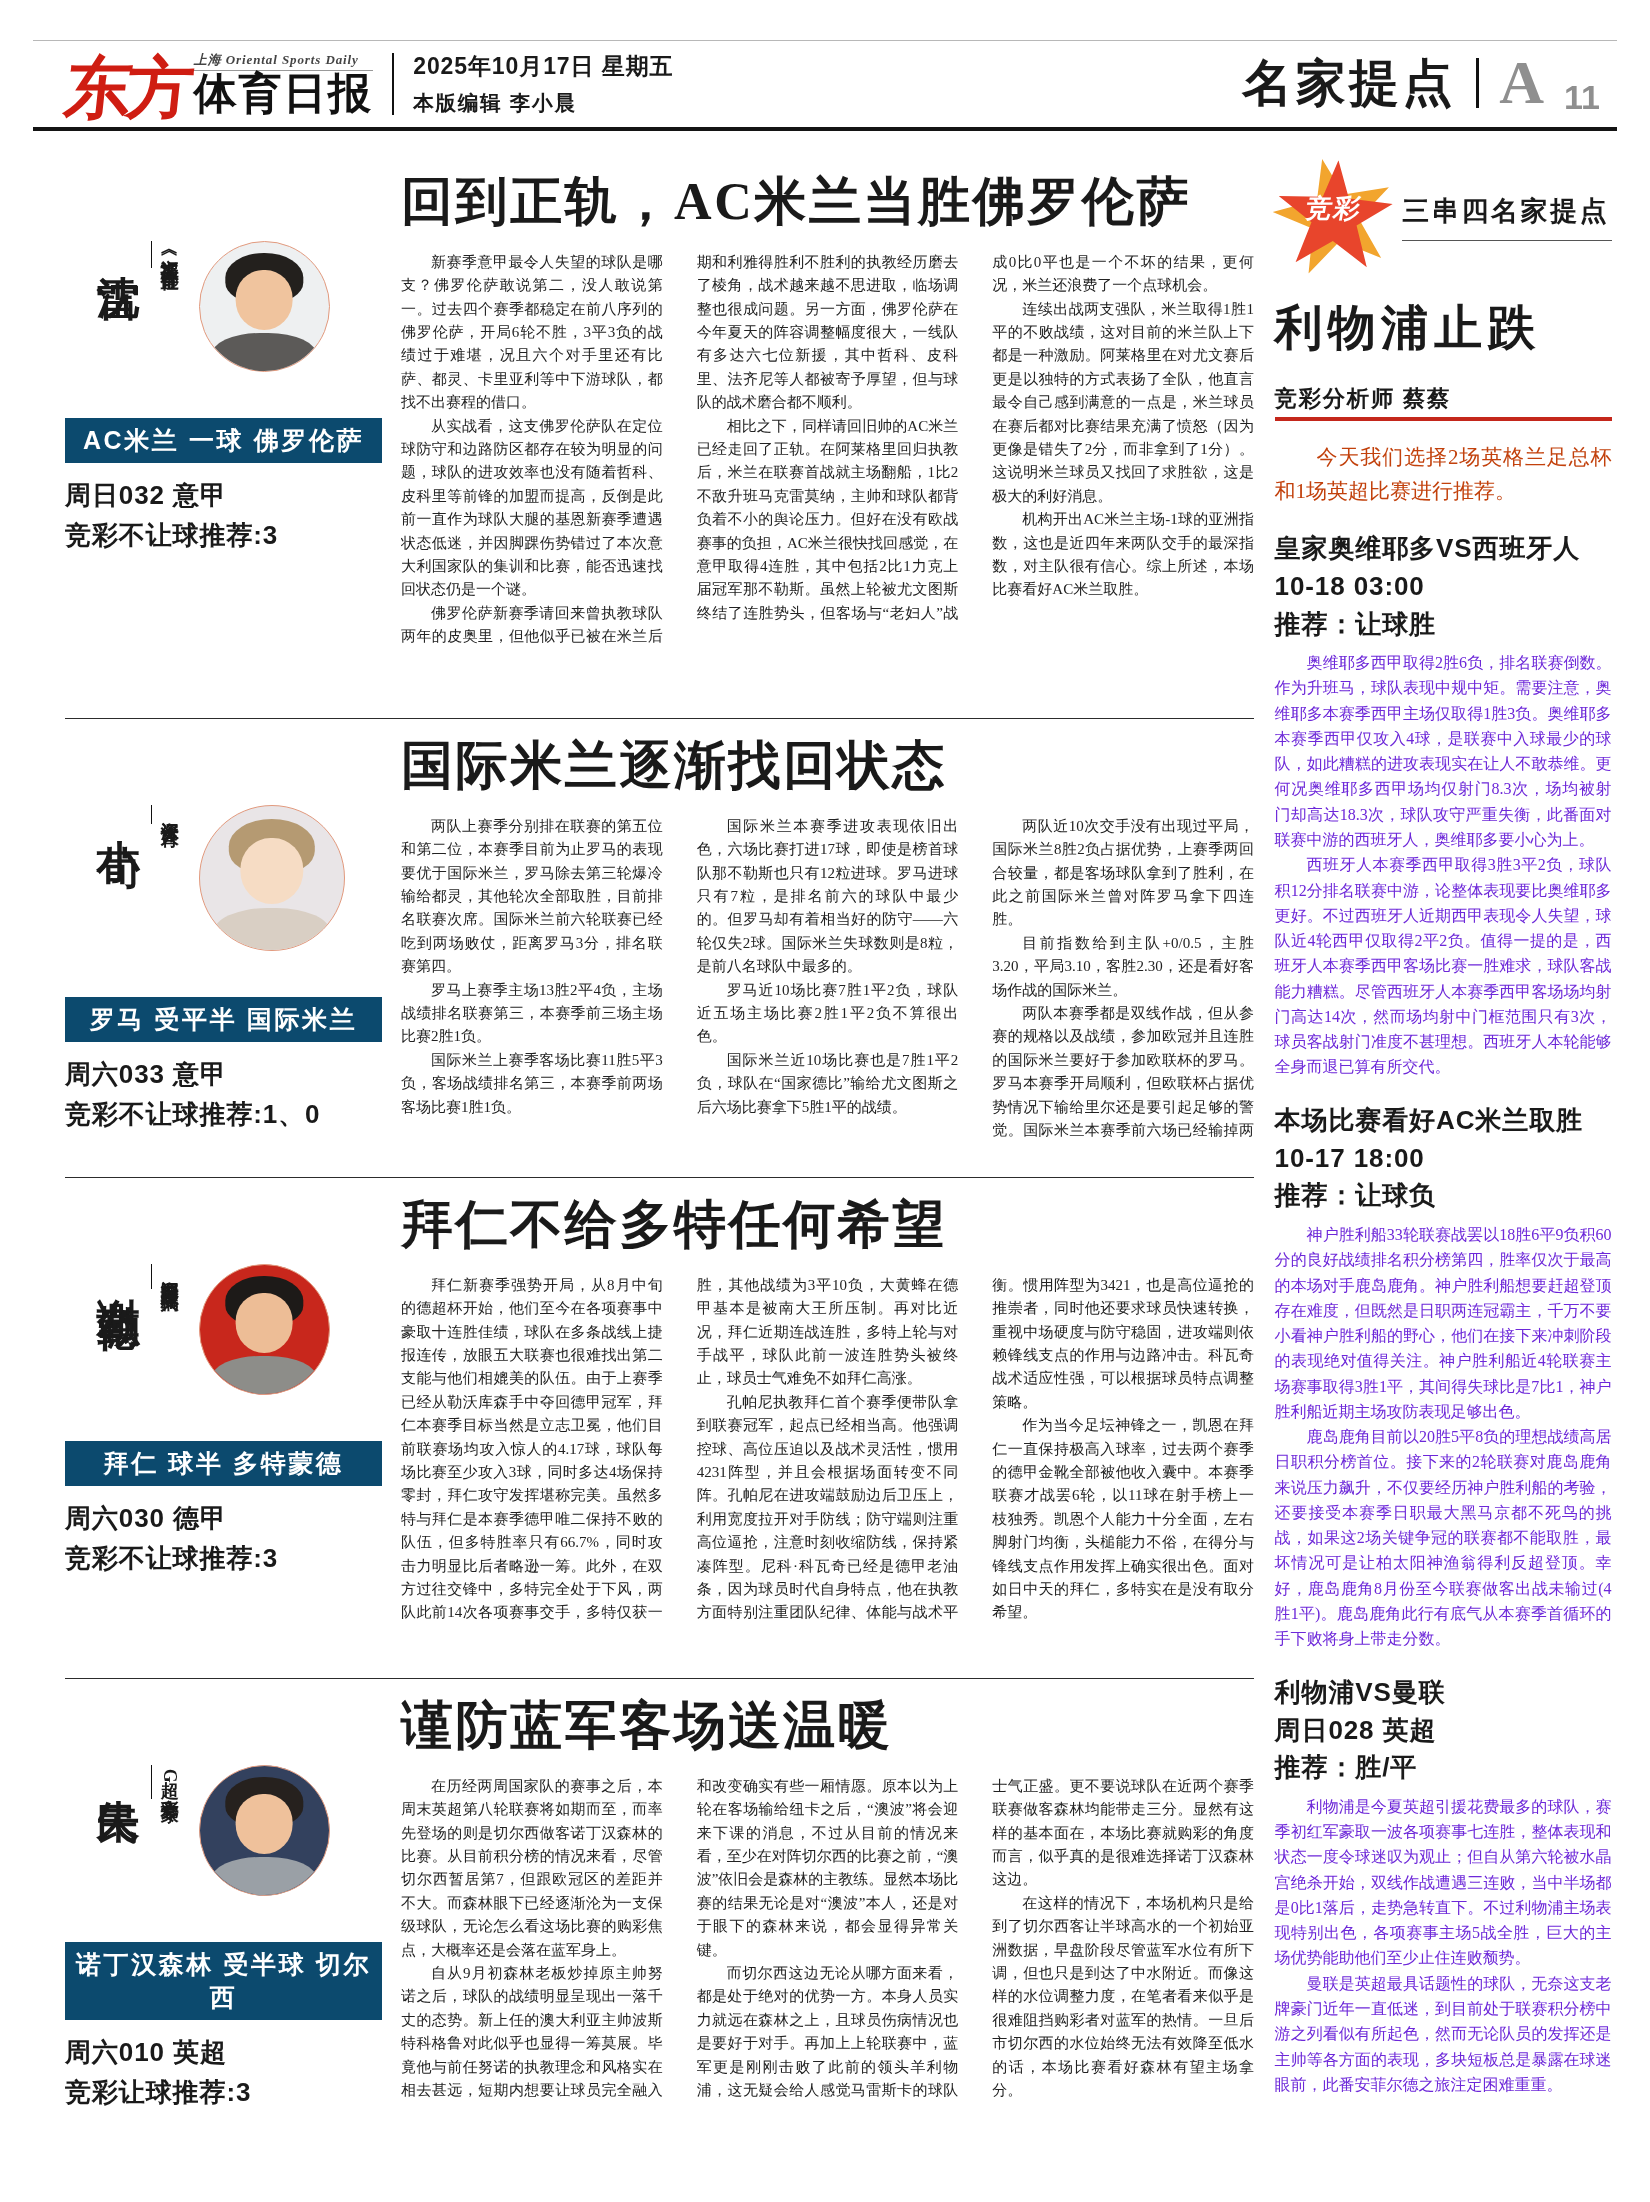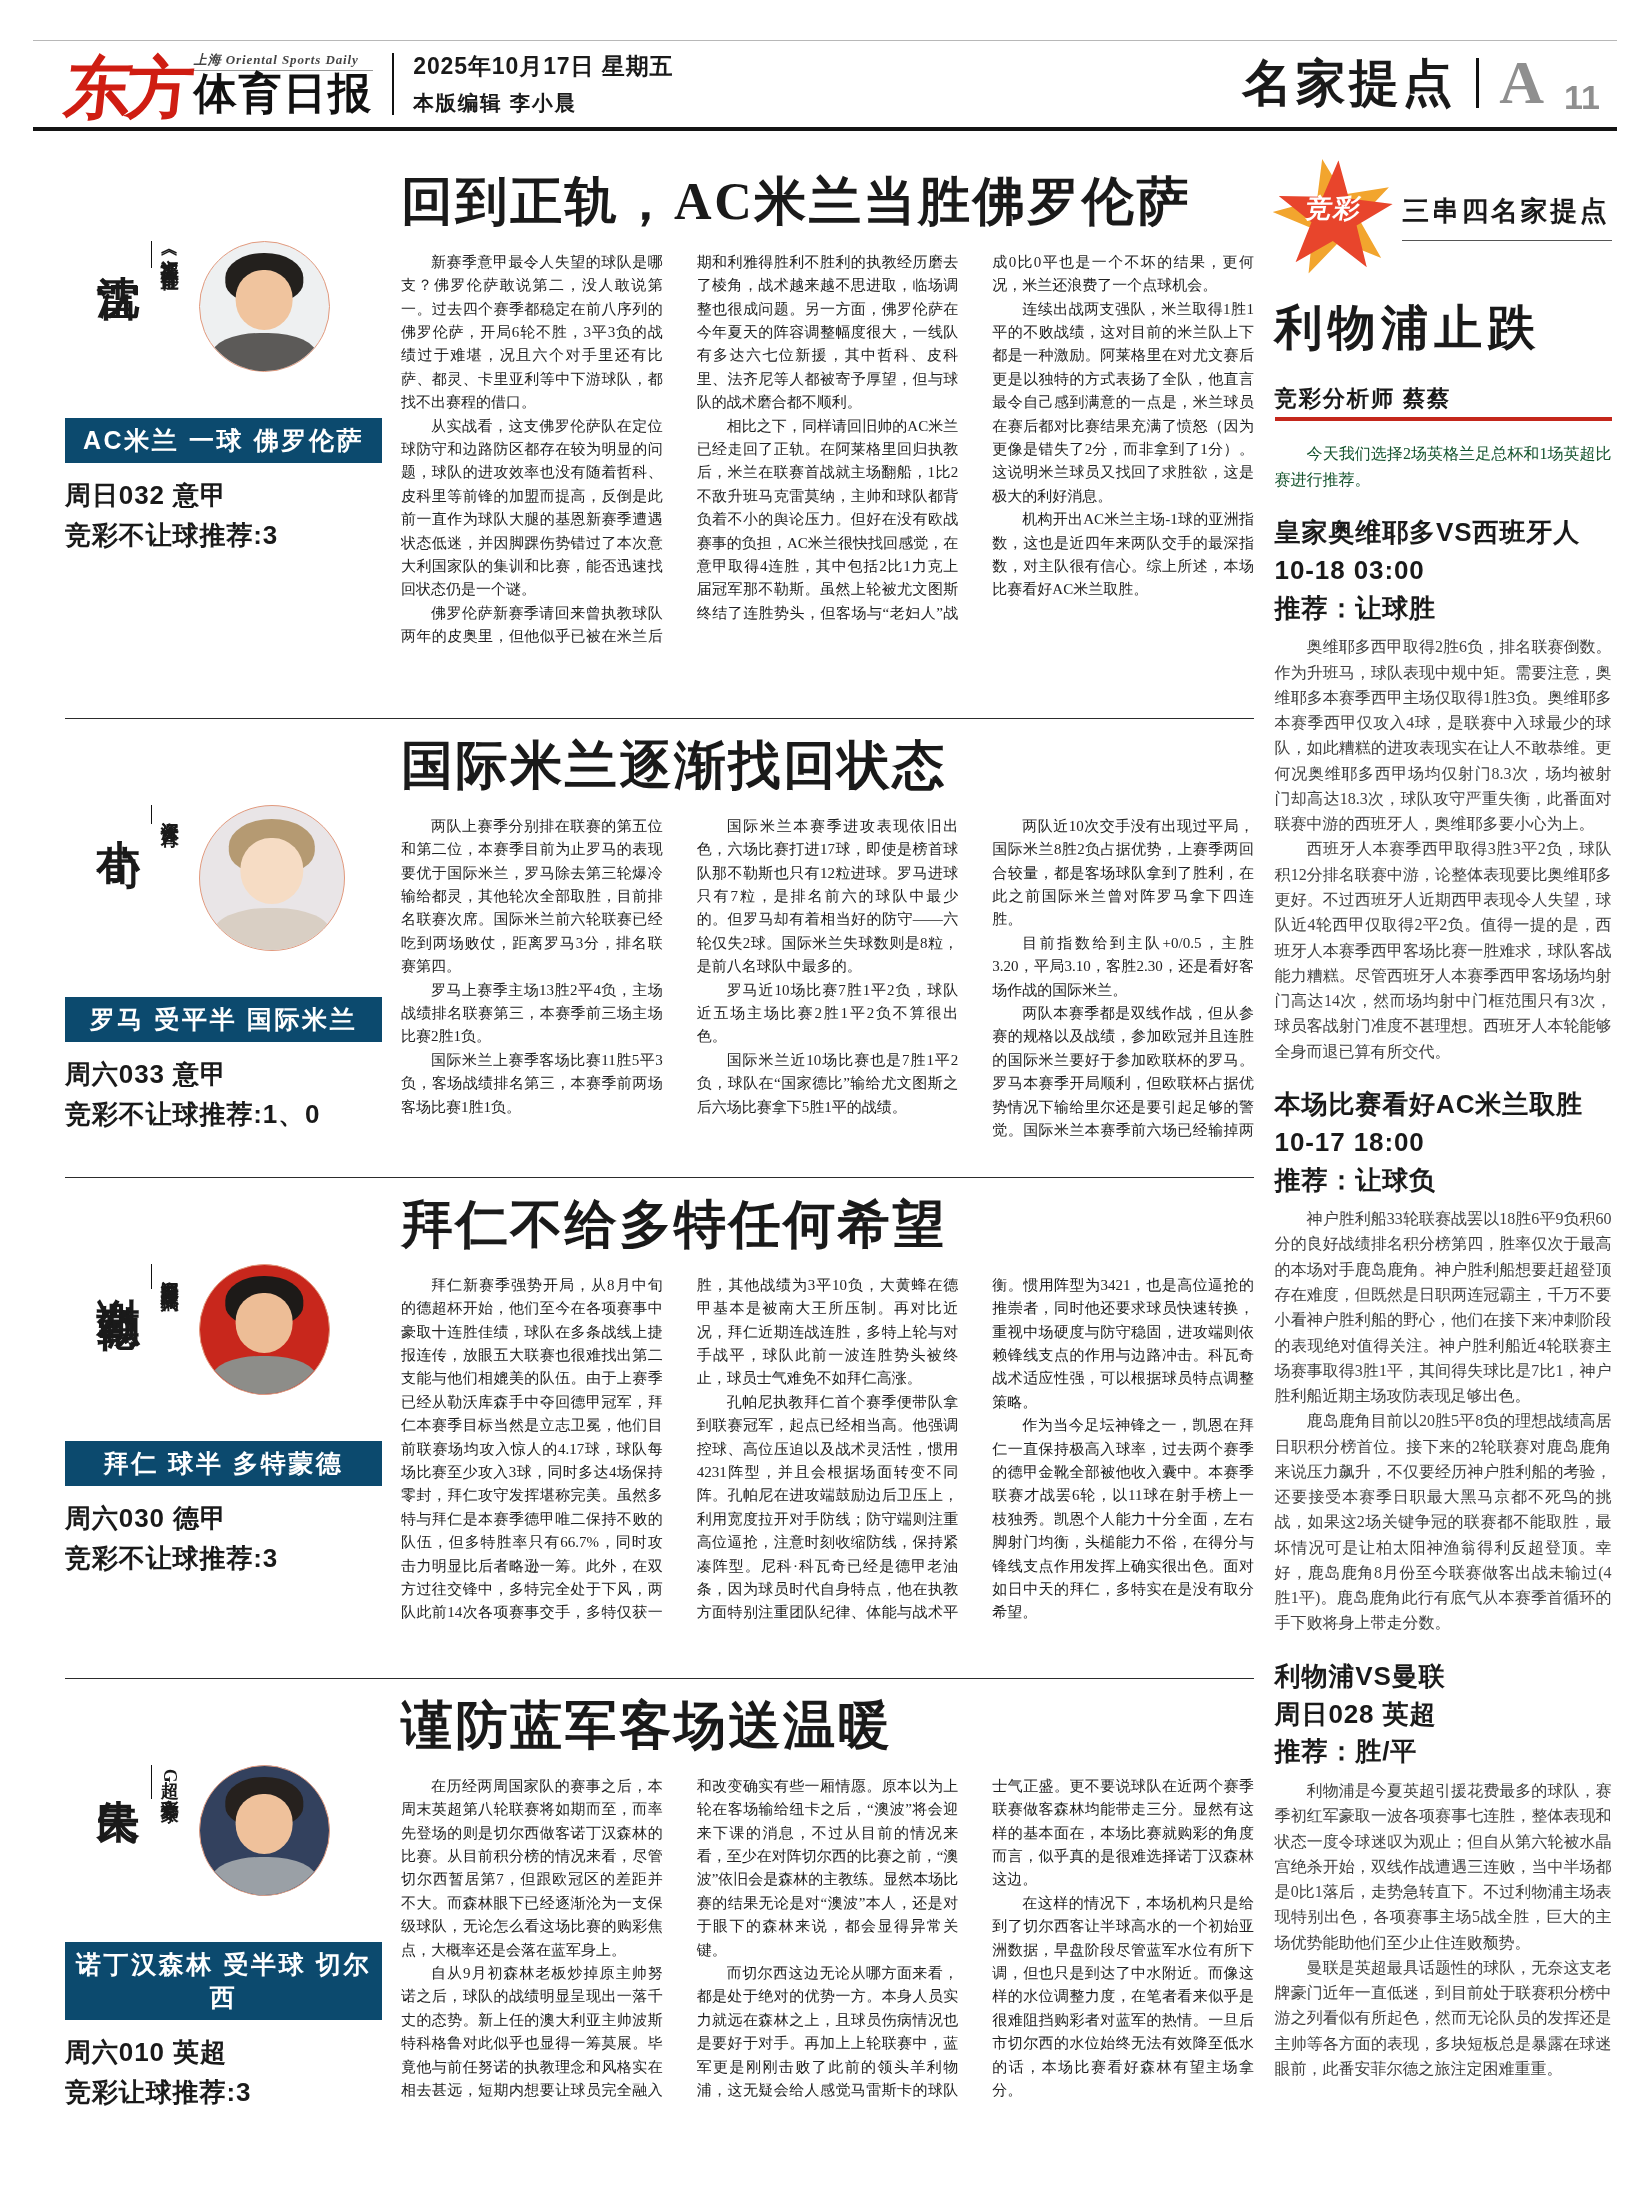--- a/index.html
+++ b/index.html
@@ -86,25 +86,25 @@
   .star-label { position:absolute; left:50%; top:42%; transform:translate(-50%,-50%) skewX(-10deg);
                 color:#fff; font-weight:bold; font-size:26px; letter-spacing:1.7px;
                 font-family:"Liberation Sans",sans-serif; z-index:3; }
   .banner { font-family:"Liberation Serif",serif; font-weight:bold; font-size:27px;
             letter-spacing:2.6px; border-bottom:1.7px solid #555; padding-bottom:10.3px; flex:1; }
   .sb-title { font-size:48px; font-weight:bold; letter-spacing:5.2px; margin:5.2px 0 22.4px 0;
               font-family:"Liberation Serif",serif; }
   .analyst { font-family:"Liberation Sans",sans-serif; font-weight:bold; font-size:22.4px;
              letter-spacing:1.7px; padding-bottom:3px; border-bottom:4.3px solid #c4271b;
              margin-bottom:20.6px; }
-  .sb-body p { font-size:16px; line-height:1.58; text-indent:2em; text-align:justify; color:#14532d; }
+  .sb-body p { font-size:21px; line-height:1.58; text-indent:2em; text-align:justify; color:#c2410c; }
   .match { margin-top:22.4px; }
   .match-h { font-family:"Liberation Sans",sans-serif; font-weight:bold; font-size:26px;
              line-height:1.45; letter-spacing:0.9px; margin-bottom:6.9px; }
-  .match p { font-size:16px; line-height:1.58; text-indent:2em; text-align:justify; color:#404040; }
+  .match p { font-size:16px; line-height:1.58; text-indent:2em; text-align:justify; color:#6d28d9; }
 </style>
 </head>
 <body>
 
 <div class="page">
 
   <div class="topline"></div>
 
   <header class="masthead">
     <div class="mast-left">

